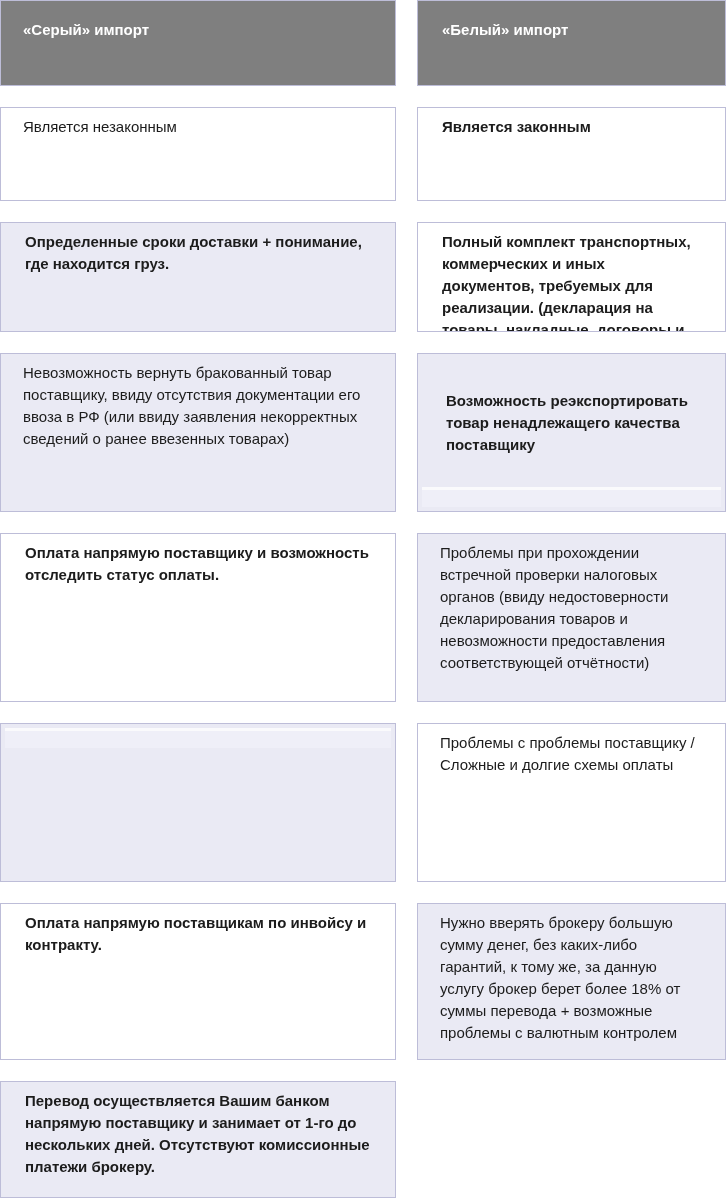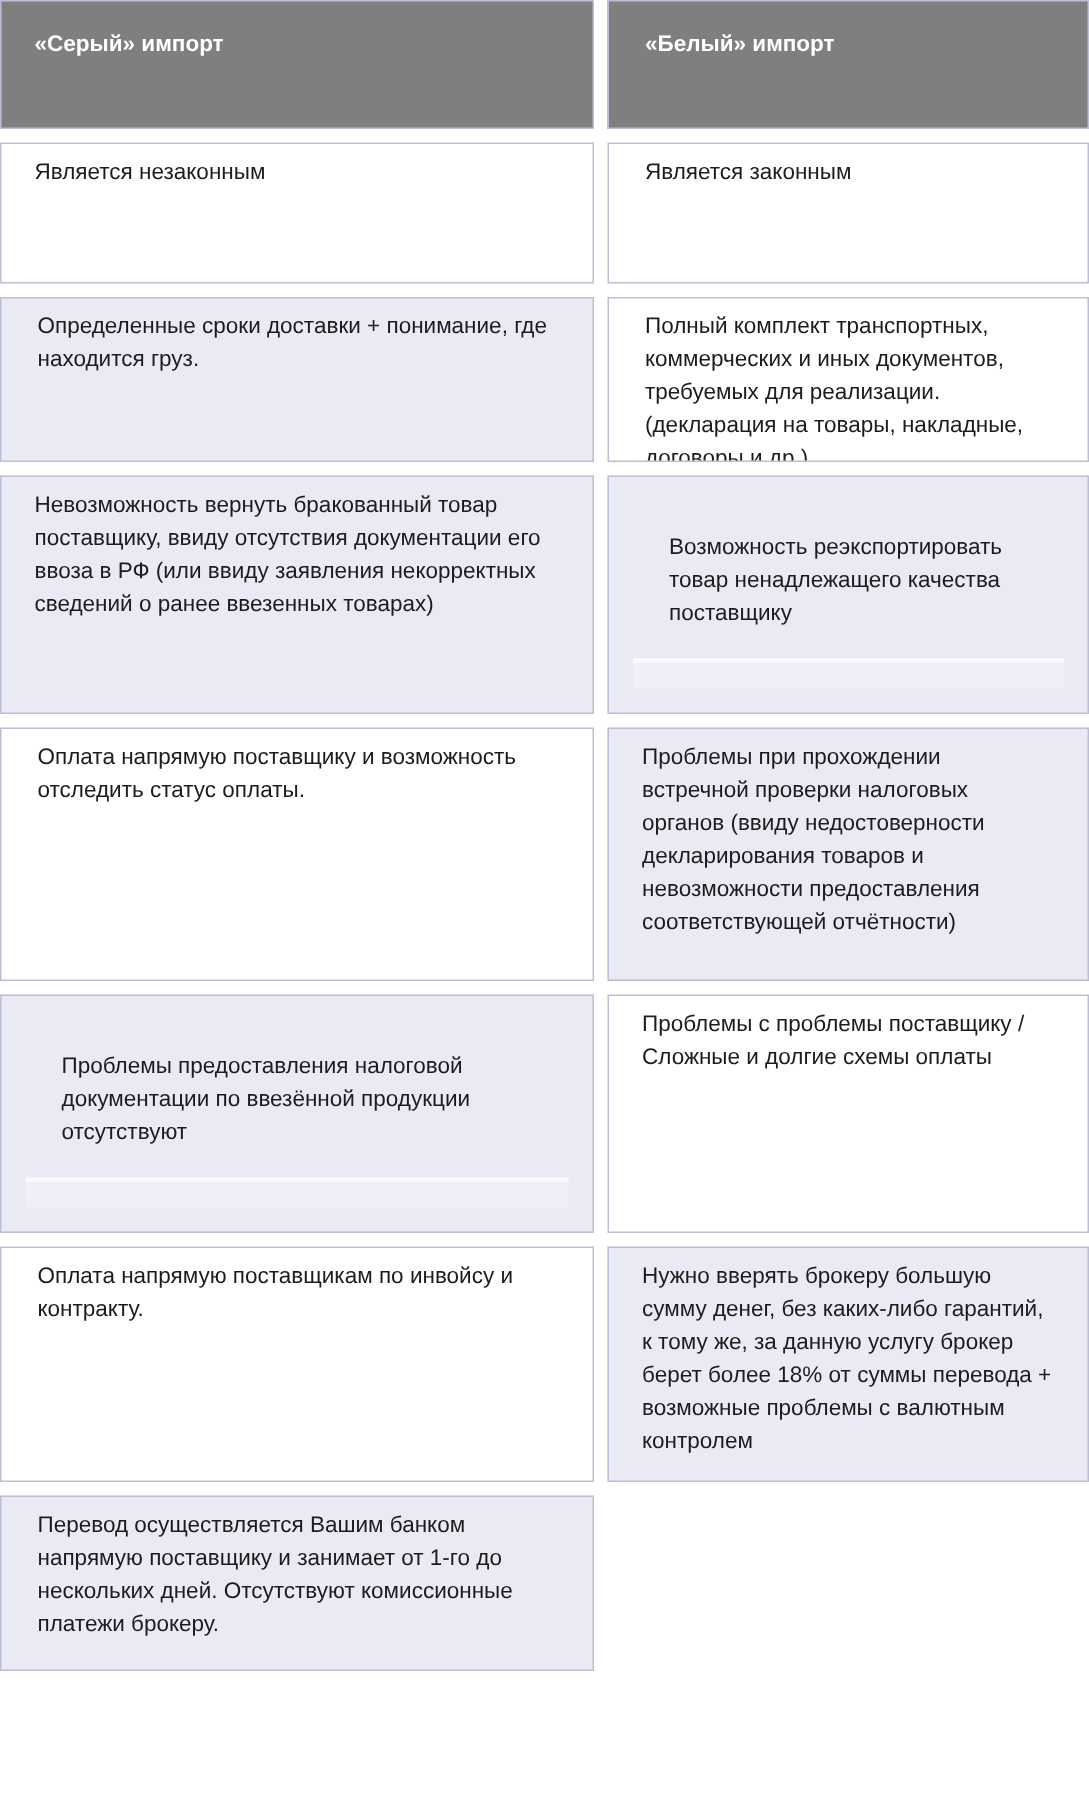--- a/index.html
+++ b/index.html
@@ -4,55 +4,55 @@
 <style>
   html, body { margin: 0; padding: 0; background: #ffffff; }
   body { font-family: "Liberation Sans", sans-serif; }
 
   .table {
     width: 726px;
     height: 1200px;
     overflow: hidden;
     display: grid;
     grid-template-columns: 396px 1fr;
-    gap: 9px;
+    gap: 21px;
     background: #ffffff;
     box-sizing: border-box;
   }
 
   .cell {
     border: 1px solid #bdbdd8;
     background: #ffffff;
     display: flex;
     align-items: flex-start;
     padding: 8px 24px 8px 22px;
     box-sizing: border-box;
     font-size: 15px;
     line-height: 22px;
     color: #1c1c1c;
     overflow: hidden;
   }
-  .cell.col-white { padding-left: 24px; }
+  .cell.col-white { padding-left: 24px; font-weight: bold; }
 
   .cell.alt { background: #eaeaf4; }
 
   .cell.header {
     background: #7f7f7f;
     color: #ffffff;
     font-weight: 700;
     align-items: flex-start;
     padding-top: 18px;
     font-size: 15px;
   }
 
   
   .cell.split {
     flex-direction: column;
     align-items: stretch;
-    padding: 16px;
+    padding: 4px;
   }
   .cell.split .cell-main {
     flex: 1;
     display: flex;
     align-items: center;
     padding: 8px 24px;
   }
   .cell.split .cell-strip {
     flex: none;
     height: 17px;
@@ -92,23 +92,20 @@
       </div>
       <div class="cell-strip"></div>
     </div>
     <div class="cell col-white">
       <span>Оплата напрямую поставщику и возможность отследить статус оплаты.</span>
     </div>
     <div class="cell col-gray alt">
       <span>Проблемы при прохождении встречной проверки налоговых органов (ввиду недостоверности декларирования товаров и невозможности предоставления соответствующей отчётности)</span>
     </div>
     <div class="cell col-white alt split">
-      <div class="cell-main">
-        <span>Проблемы предоставления налоговой документации по ввезённой продукции отсутствуют</span>
-      </div>
       <div class="cell-strip"></div>
     </div>
     <div class="cell col-gray">
       <span>Проблемы с проблемы поставщику / Сложные и долгие схемы оплаты</span>
     </div>
     <div class="cell col-white">
       <span>Оплата напрямую поставщикам по инвойсу и контракту.</span>
     </div>
     <div class="cell col-gray alt">
       <span>Нужно вверять брокеру большую сумму денег, без каких-либо гарантий, к тому же, за данную услугу брокер берет более 18% от суммы перевода + возможные проблемы с валютным контролем</span>

